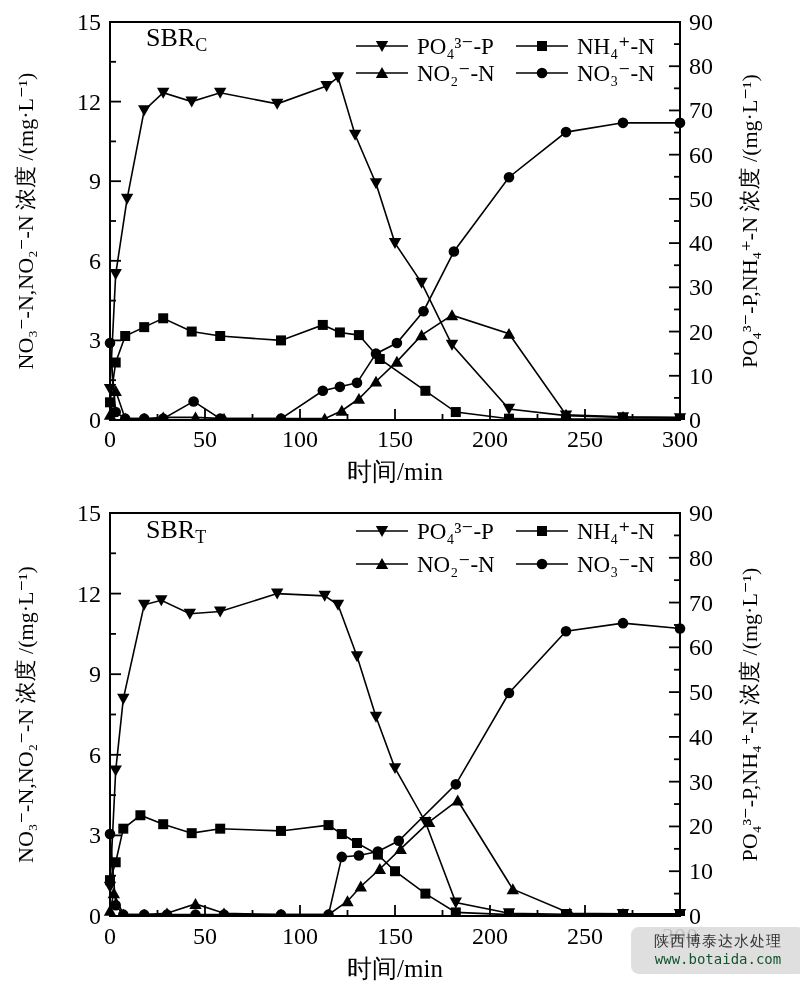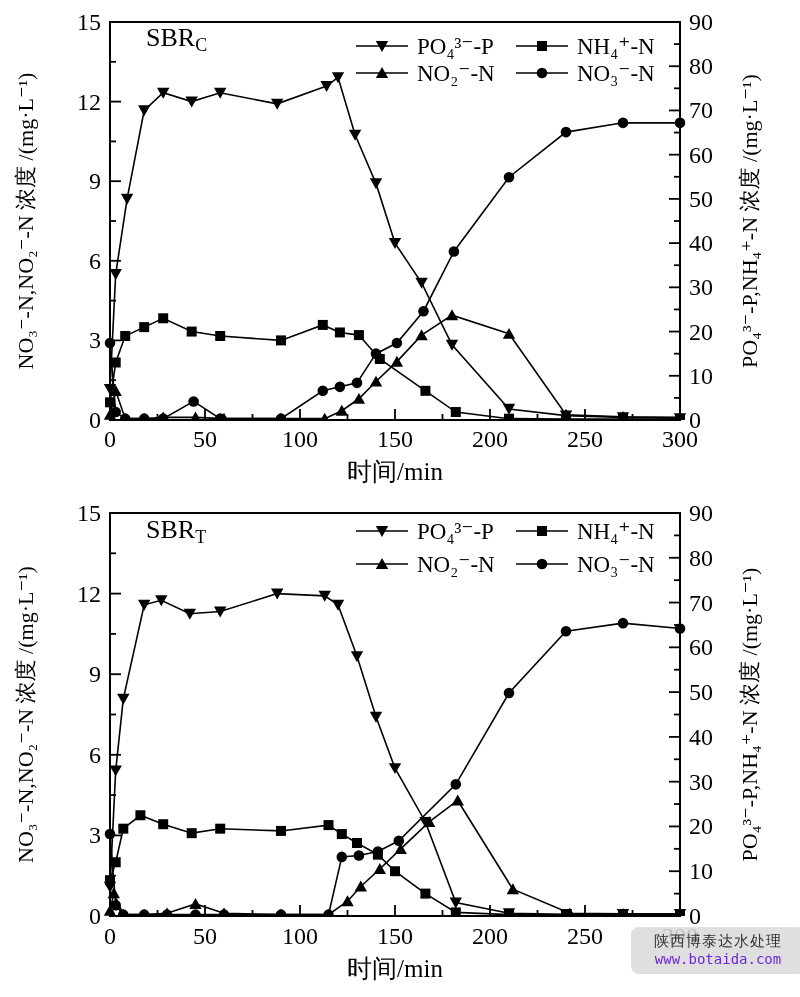--- a/index.html
+++ b/index.html
@@ -22,21 +22,21 @@
     line-height:1.25;
   }
   .watermark .wm1{
     font-family:Liberation Serif, serif;
     font-size:15px;color:#333;
     letter-spacing:1px;
     white-space:nowrap;
   }
   .watermark .wm2{
     font-family:"DejaVu Sans Mono",monospace;
-    font-size:14px;color:#6d28d9;
+    font-size:14px;color:#14532d;
     white-space:nowrap;
   }
 </style>
 </head>
 <body>
 
 <div id="app">
   <svg id="charts-svg" width="800" height="997" viewBox="0 0 800 997">
       <g>
         <clipPath id="plotclip0">

